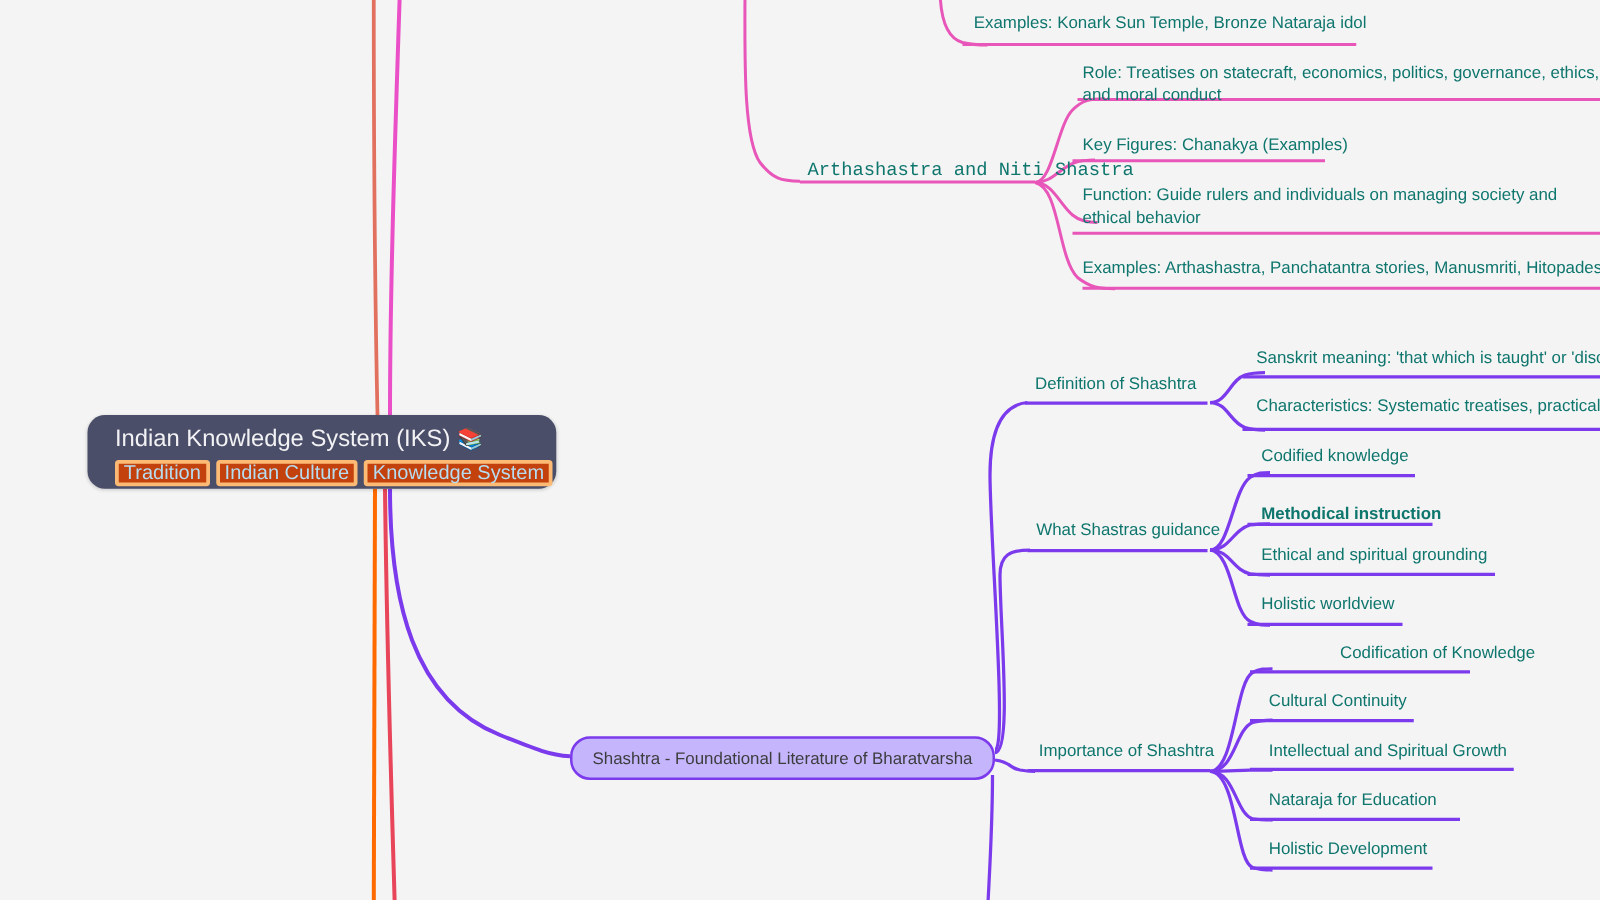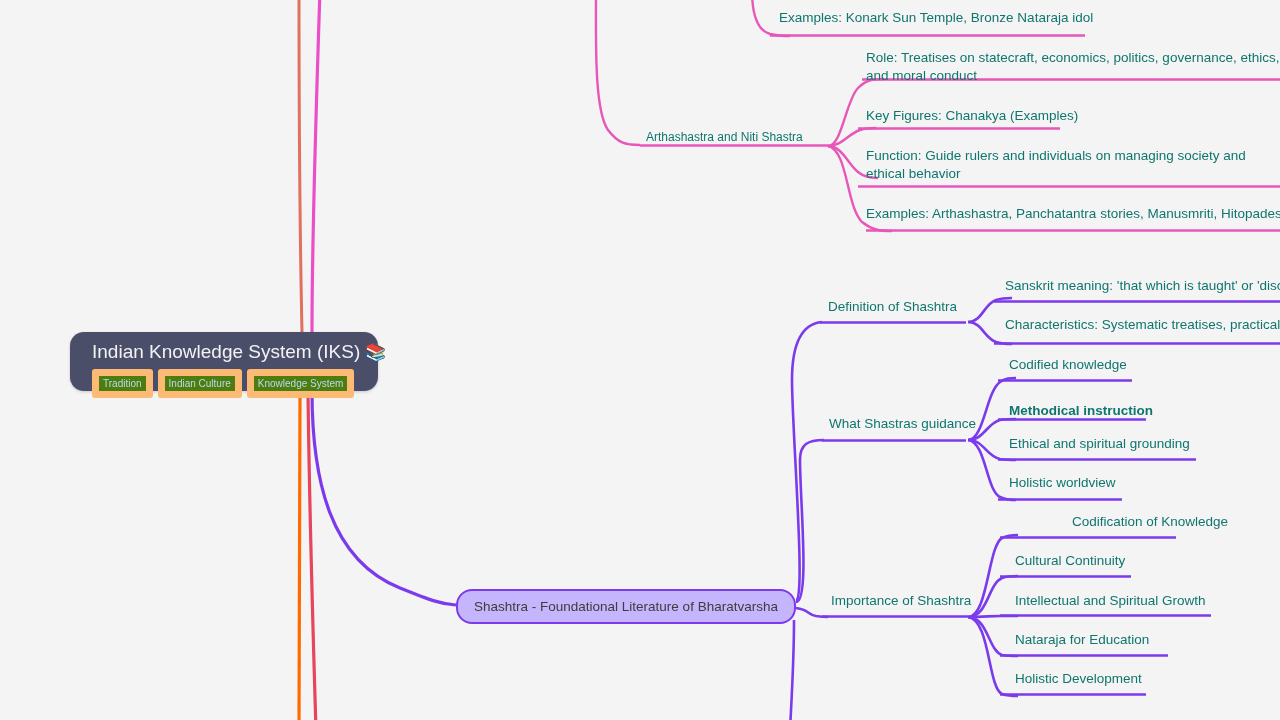--- a/index.html
+++ b/index.html
@@ -24,21 +24,21 @@
     width: 1280px;
     height: 720px;
     pointer-events: none;
   }
 
   
   .root-node {
     position: absolute;
     left: 70px;
     top: 332px;
-    width: 308px;
+    width: 375px;
     height: 59px;
     background: #4a4e69;
     border-radius: 14px;
     box-sizing: border-box;
     padding: 8px 18px 8px 22px;
     box-shadow: 0 1px 3px rgba(0,0,0,0.18);
   }
   .root-title {
     color: #f2f2f4;
     font-size: 19px;
@@ -46,25 +46,25 @@
     white-space: nowrap;
     font-weight: 400;
   }
   .root-emoji { font-size: 17px; }
   .tag-row {
     margin-top: 5px;
     display: flex;
     gap: 5px;
   }
   .tag {
-    font-size: 10px;
+    font-size: 16px;
     line-height: 13px;
     color: #b7dcef;
-    background: #4d7c0f;
-    border: 7px solid #fdba74;
+    background: #c2410c;
+    border: 3px solid #fdba74;
     border-radius: 3px;
     padding: 1px 4px;
     white-space: nowrap;
   }
 
   
   .pill-node {
     position: absolute;
     background: #c4b5fd;
     border: 2px solid #7c3aed;
@@ -83,21 +83,22 @@
     font-size: 13.5px;
     line-height: 18px;
     color: #0f766e;
     white-space: nowrap;
   }
   .label.wrap {
     white-space: normal;
     width: 430px;
   }
   .label.mid {
-    font-size: 12px;
+    font-size: 15px;
+    font-family: Liberation Mono, monospace;
   }
 </style>
 </head>
 <body>
 
 <div id="canvas">
 
   <svg id="edges" viewBox="0 0 1280 720" width="1280" height="720" fill="none">
 
     <path d="M302,332 C300,240 299,120 299,-10" stroke="#e2705f" stroke-width="3" fill="none"></path>

